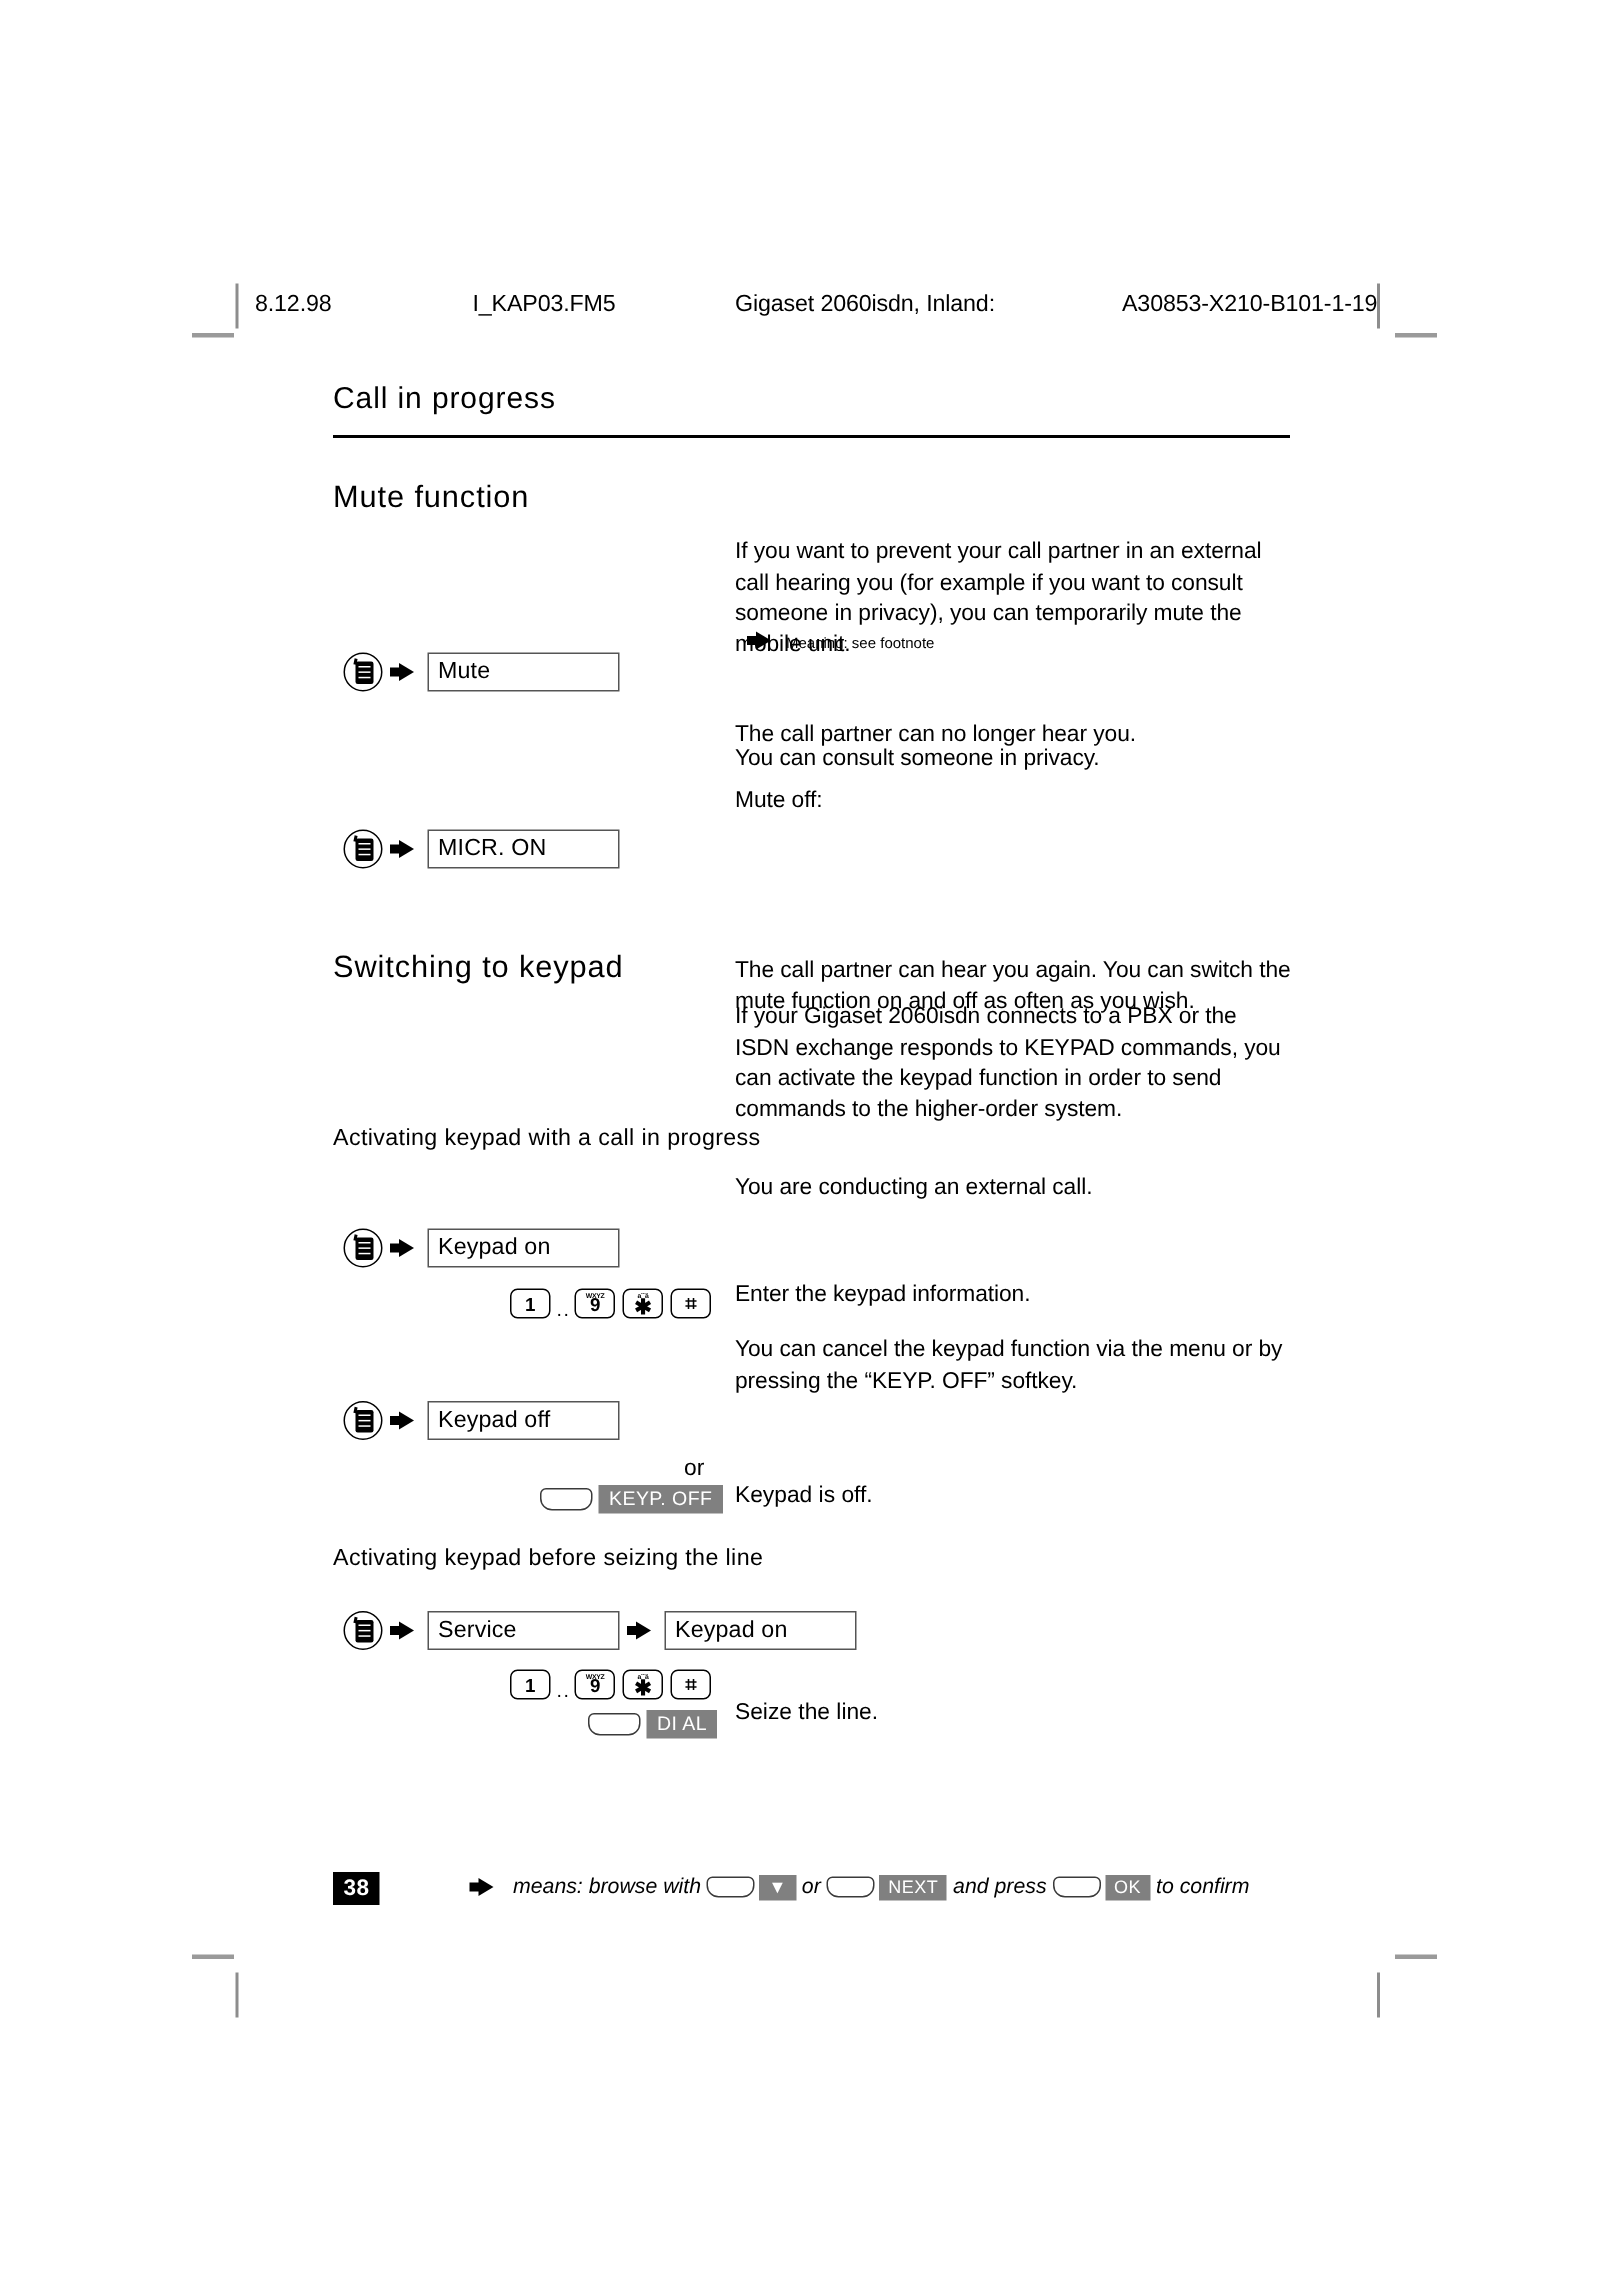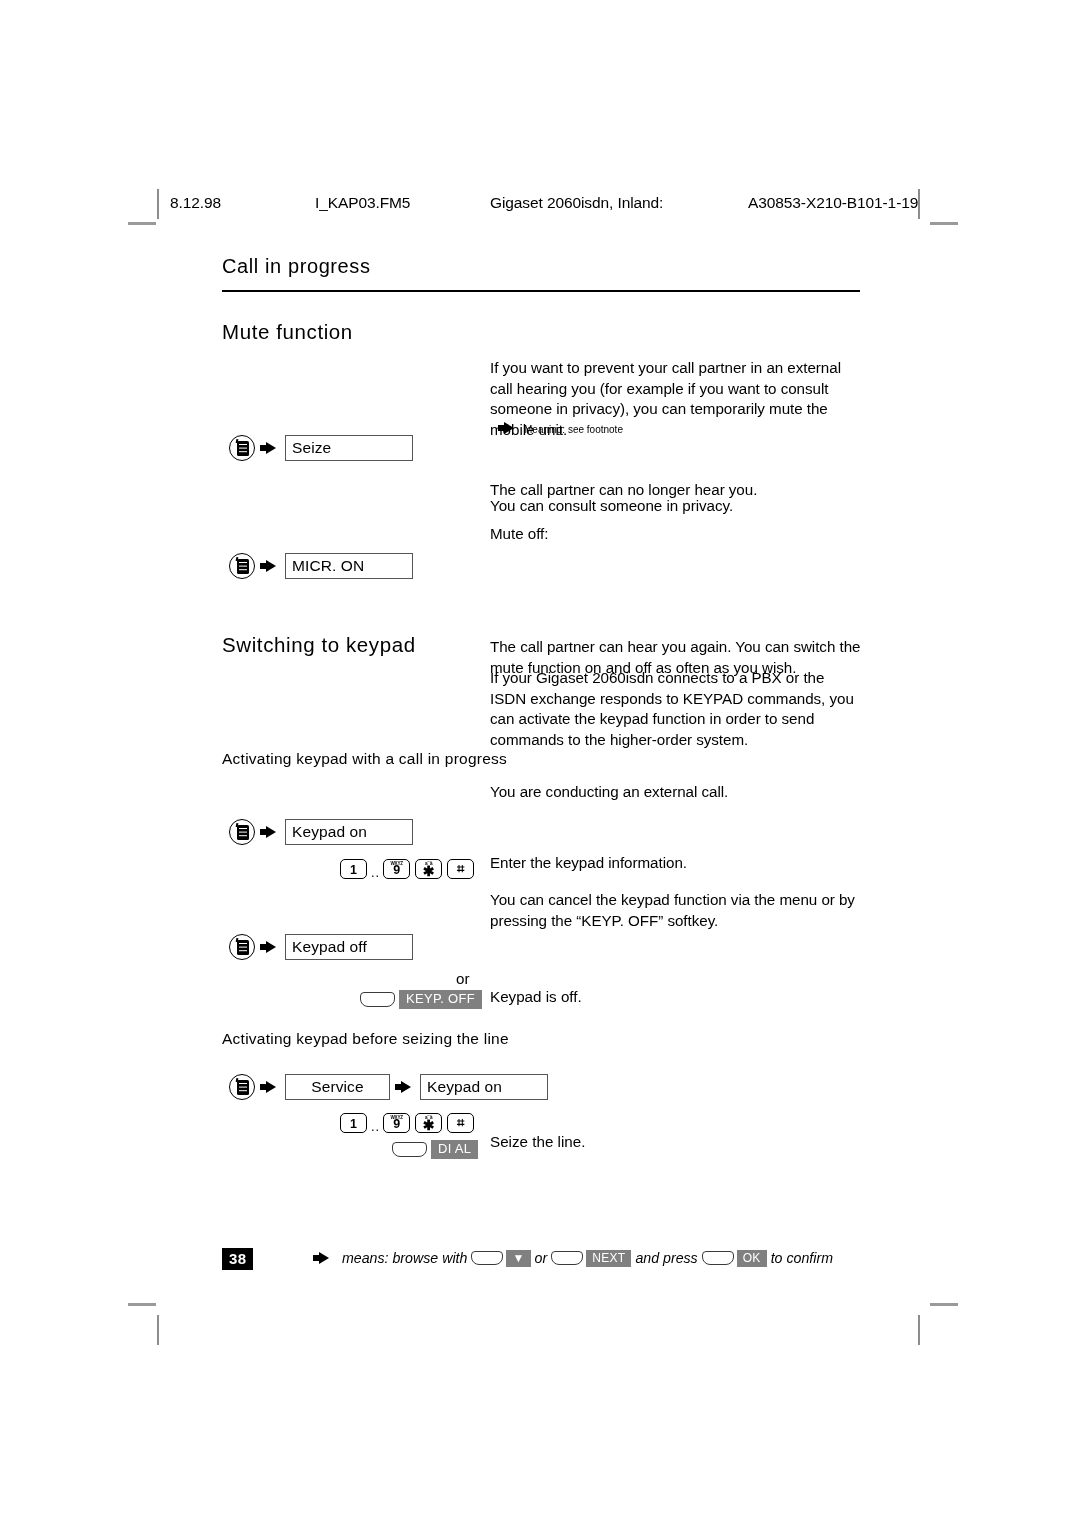--- a/index.html
+++ b/index.html
@@ -327,21 +327,21 @@
   <div class="side-note" style="left:498px; top:419px;">
     <span class="arrow inline"></span><span style="font-size:10px;">Meaning: see footnote</span>
   </div>
 
   <div class="menu-row" style="left:229px; top:435px;">
     <span class="menu-icon">
         <span class="tick"></span>
         <span class="glyph"></span>
       </span>
     <span class="arrow"></span>
-    <span class="menu-box" style="width:128px;">Seize</span>
+    <span class="menu-box" style="width:128px;">Mute</span>
   </div>
 
   <div class="body-col" style="top:480px;">The call partner can no longer hear you.</div>
   <div class="body-col" style="top:496px;">You can consult someone in privacy.</div>
   <div class="body-col" style="top:524px;">Mute off:</div>
 
   <div class="menu-row" style="left:229px; top:553px;">
     <span class="menu-icon">
         <span class="tick"></span>
         <span class="glyph"></span>
@@ -410,21 +410,21 @@
   <div class="side-note" style="left:490px; top:988px;">Keypad is off.</div>
 
   <div class="h3" style="top:1030px;">Activating keypad before seizing the line</div>
 
   <div class="menu-row" style="left:229px; top:1074px;">
     <span class="menu-icon">
         <span class="tick"></span>
         <span class="glyph"></span>
       </span>
     <span class="arrow"></span>
-    <span class="menu-box" style="width:105px;text-align:center;">Service</span>
+    <span class="menu-box" style="width:128px;">Service</span>
     <span class="arrow"></span>
     <span class="menu-box" style="width:128px;">Keypad on</span>
   </div>
 
   <div class="keys-row" style="left:340px; top:1110px;">
     <span class="key">
       <span class="kdigit">1</span>
     </span>
     <span class="ellipsis">..</span>
     <span class="key">

